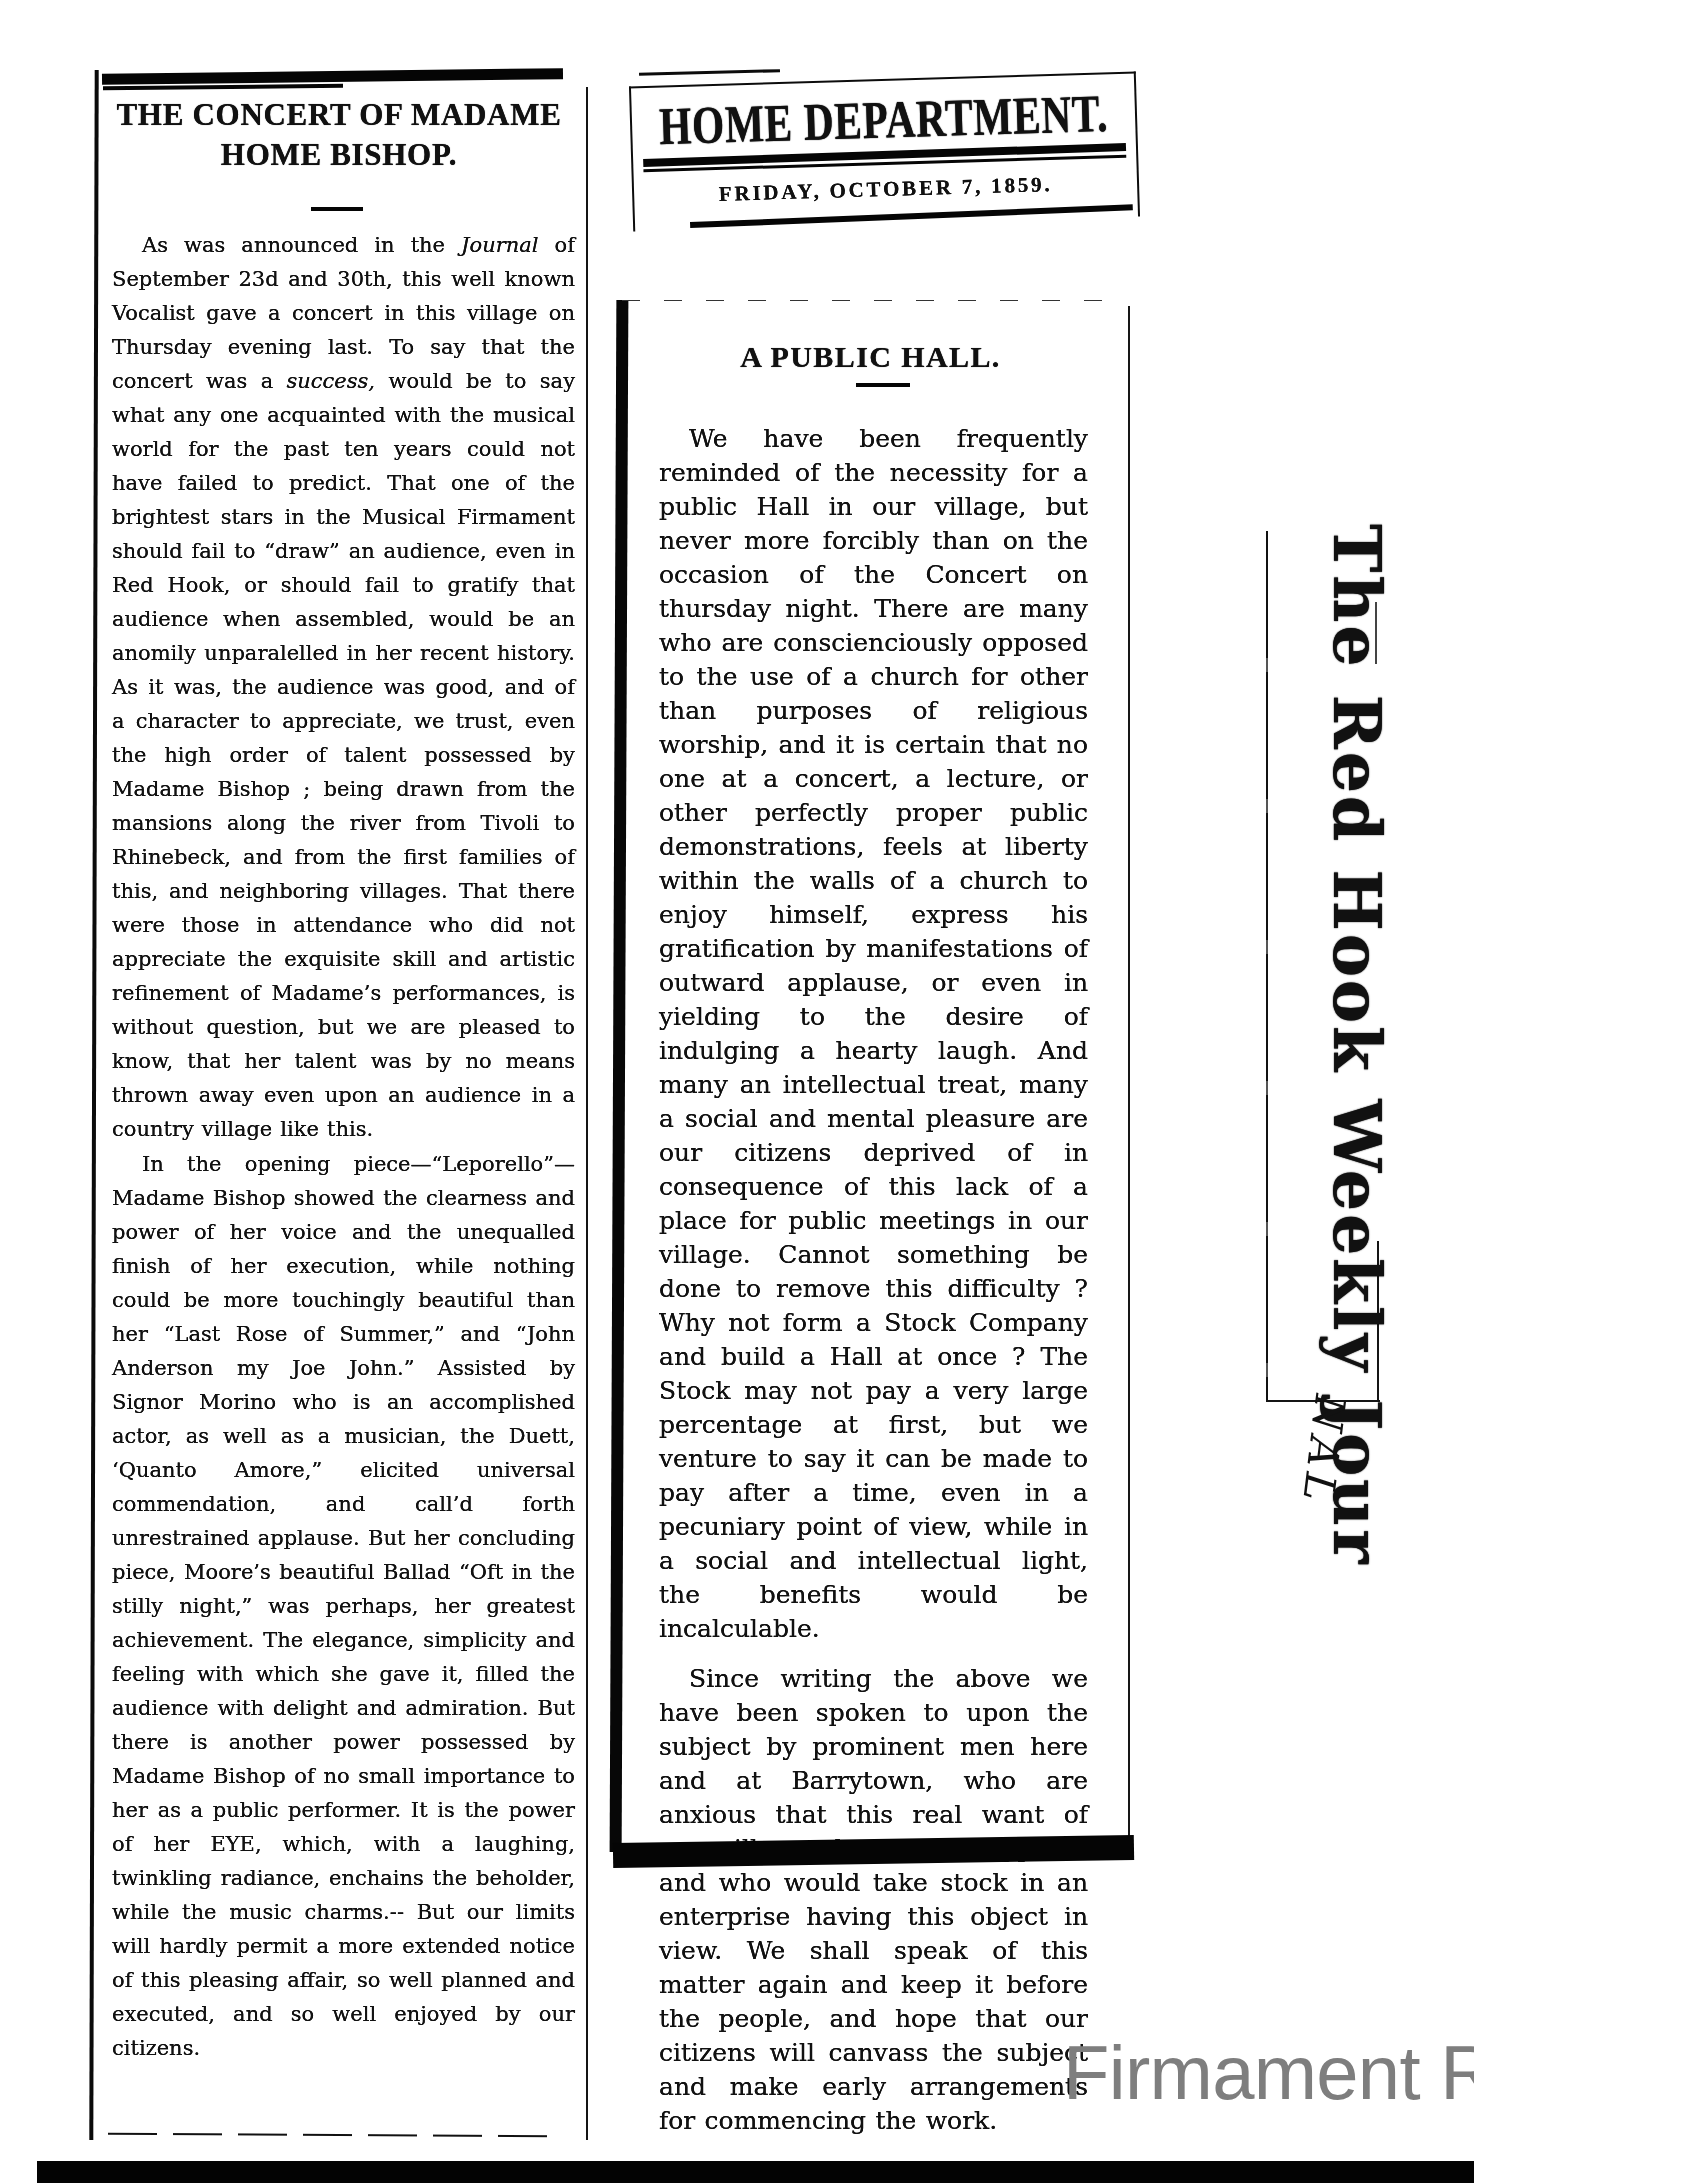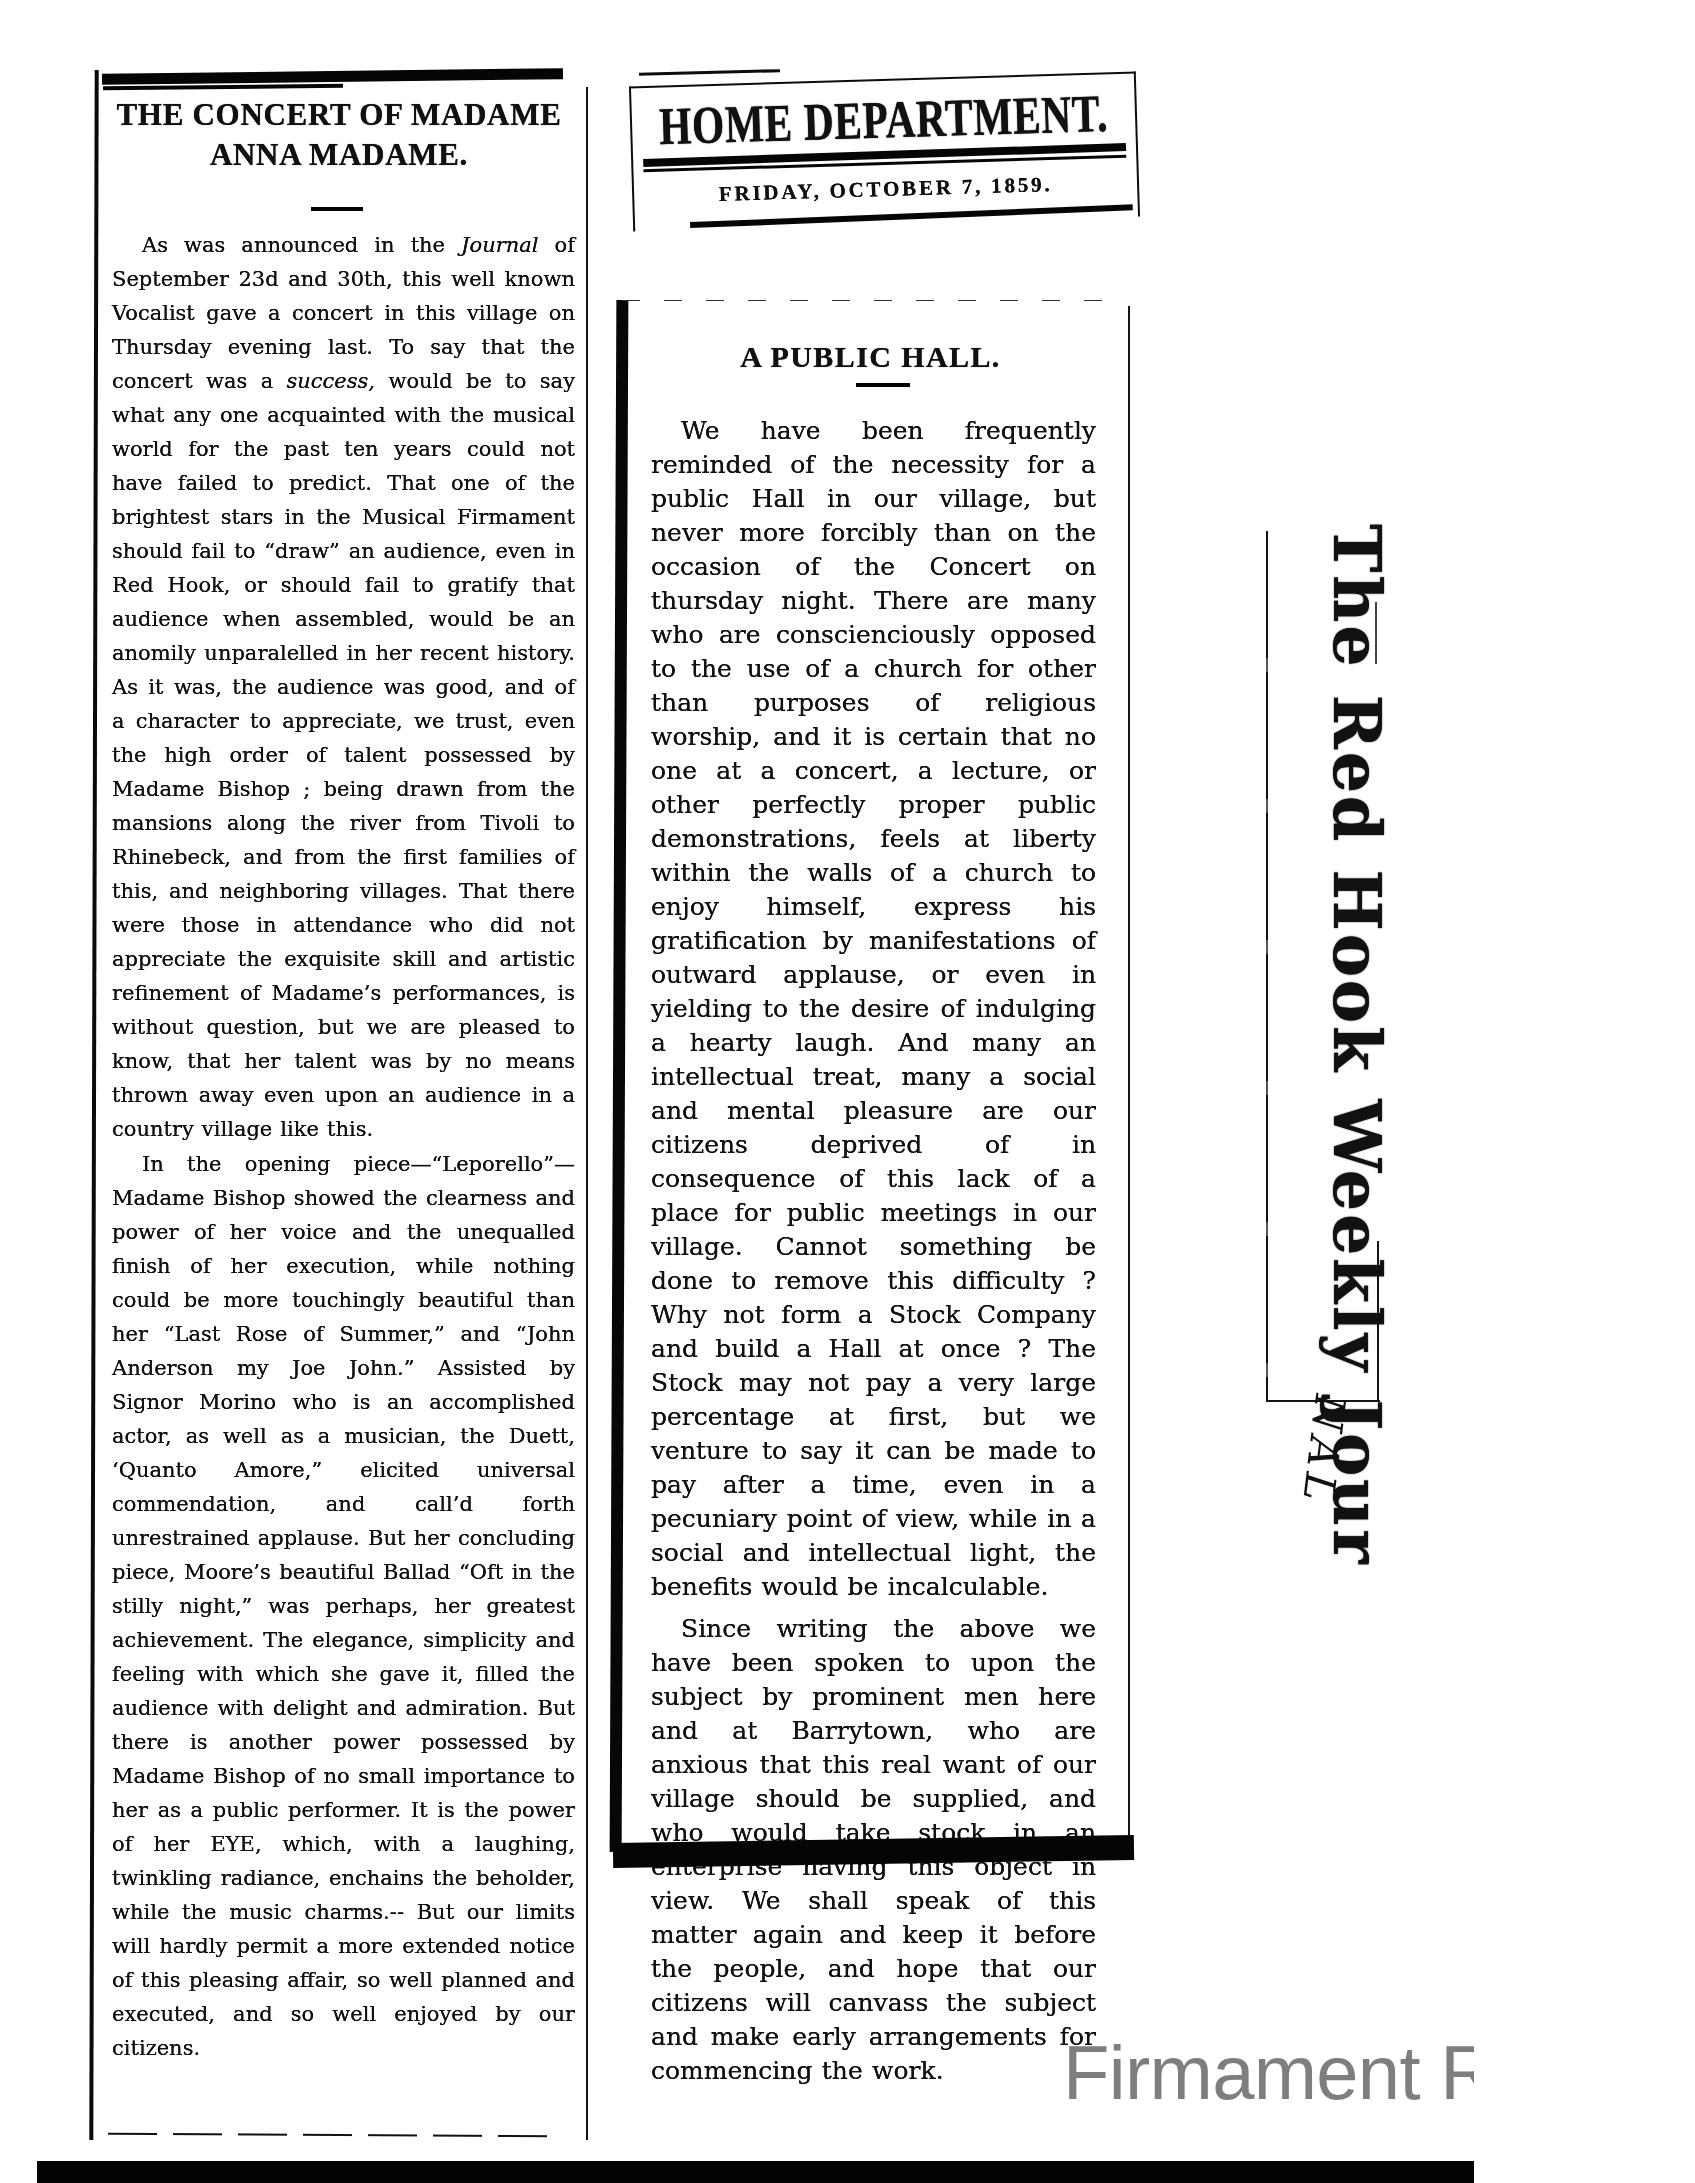--- a/index.html
+++ b/index.html
@@ -47,21 +47,21 @@
   .hall-left-bar{position:absolute;left:0;top:0;width:12px;height:1552px;background:#070707;
                  transform:rotate(0.25deg);}
   .hall-right-line{position:absolute;left:515px;top:5.7px;width:2.1px;height:1540px;background:#161616;}
   .hall-top-line{position:absolute;left:8.5px;top:0;width:495px;height:1.4px;
                  background:repeating-linear-gradient(90deg,#333 0 18.4px,transparent 18.4px 42px);}
   .hall-title{position:absolute;left:28px;top:40px;width:459px;margin:0;text-align:center;
               font-family:"Liberation Serif", serif;font-weight:bold;font-size:30px;letter-spacing:1.4px;
               text-shadow:0 0 0.7px #000;}
   .hall-divider{position:absolute;left:243px;top:83px;width:54px;height:3.5px;background:#050505;}
   .hall-body{position:absolute;left:30px;top:106px;width:461px;}
-  .hall-box p{margin:8px;text-align:justify;text-indent:30px;font-size:25px;line-height:34px;
+  .hall-box p{margin:16px;text-align:justify;text-indent:30px;font-size:25px;line-height:34px;
               text-shadow:0 0 0.5px #000;word-spacing:1.4px;}
   .hall-box p + p{margin-top:1.4px;}
   .hall-bottom-bar{position:absolute;left:0;top:1539px;width:521px;height:25.4px;background:#050505;
                    transform:rotate(-0.9deg);}
 
   
   .mast-left-line{position:absolute;left:1266px;top:531px;width:2.1px;height:870px;
                   background:repeating-linear-gradient(180deg,#111 0 127px,#555 127px 141px);}
   .mast-right-line{position:absolute;left:1377px;top:1241px;width:2.1px;height:160px;background:#151515;}
   .mast-bottom-line{position:absolute;left:1266px;top:1400px;width:114px;height:2.1px;background:#151515;}
@@ -85,21 +85,21 @@
 </head>
 <body>
 
 <div class="page">
 
   <section class="clip-left">
     <div class="l-edge-left"></div>
     <div class="l-edge-right"></div>
     <div class="l-topbar"></div>
     <div class="l-topbar2"></div>
-    <h1 class="l-title"><span>THE CONCERT OF MADAME</span><br><span>ANNA MADAME.</span></h1>
+    <h1 class="l-title"><span>THE CONCERT OF MADAME</span><br><span>HOME BISHOP.</span></h1>
     <div class="l-divider"></div>
     <div class="l-body">
       <p><span>As was announced in the </span><i>Journal</i><span> of September 23d and 30th, this well known Vocalist gave a concert in this village on Thursday evening last.  To say that the concert was a </span><i>success,</i><span> would be to say what any one acquainted with the musical world for the past ten years could not have failed to predict.  That one of the brightest stars in the Musical Firmament should fail to “draw” an audience, even in Red Hook, or should fail to gratify that audience when assembled, would be an anomily unparalelled in her recent history.  As it was, the audience was good, and of a character to appreciate, we trust, even the high order of talent possessed by Madame Bishop ; being drawn from the mansions along the river from Tivoli to Rhinebeck, and from the first families of this, and neighboring villages.  That there were those in attendance who did not appreciate the exquisite skill and artistic refinement of Madame’s performances, is without question, but we are pleased to know, that her talent was by no means thrown away even upon an audience in a country village like this.</span></p>
       <p>In the opening piece—“Leporello”—Madame Bishop showed the clearness and power of her voice and the unequalled finish of her execution, while nothing could be more touchingly beautiful than her “Last Rose of Summer,” and “John Anderson my Joe John.”  Assisted by Signor Morino who is an accomplished actor, as well as a musician, the Duett, ‘Quanto Amore,” elicited universal commendation, and call’d forth unrestrained applause.  But her concluding piece, Moore’s beautiful Ballad “Oft in the stilly night,” was perhaps, her greatest achievement.  The elegance, simplicity and feeling with which she gave it, filled the audience with delight and admiration.  But there is another power possessed by Madame Bishop of no small importance to her as a public performer.  It is the power of her EYE, which, with a laughing, twinkling radiance, enchains the beholder, while the music charms.--  But our limits will hardly permit a more extended notice of this pleasing affair, so well planned and executed, and so well enjoyed by our citizens.</p>
     </div>
     <div class="l-bottom"></div>
   </section>
 
   <div class="home-top-dash"></div>
   <section class="home-box">

